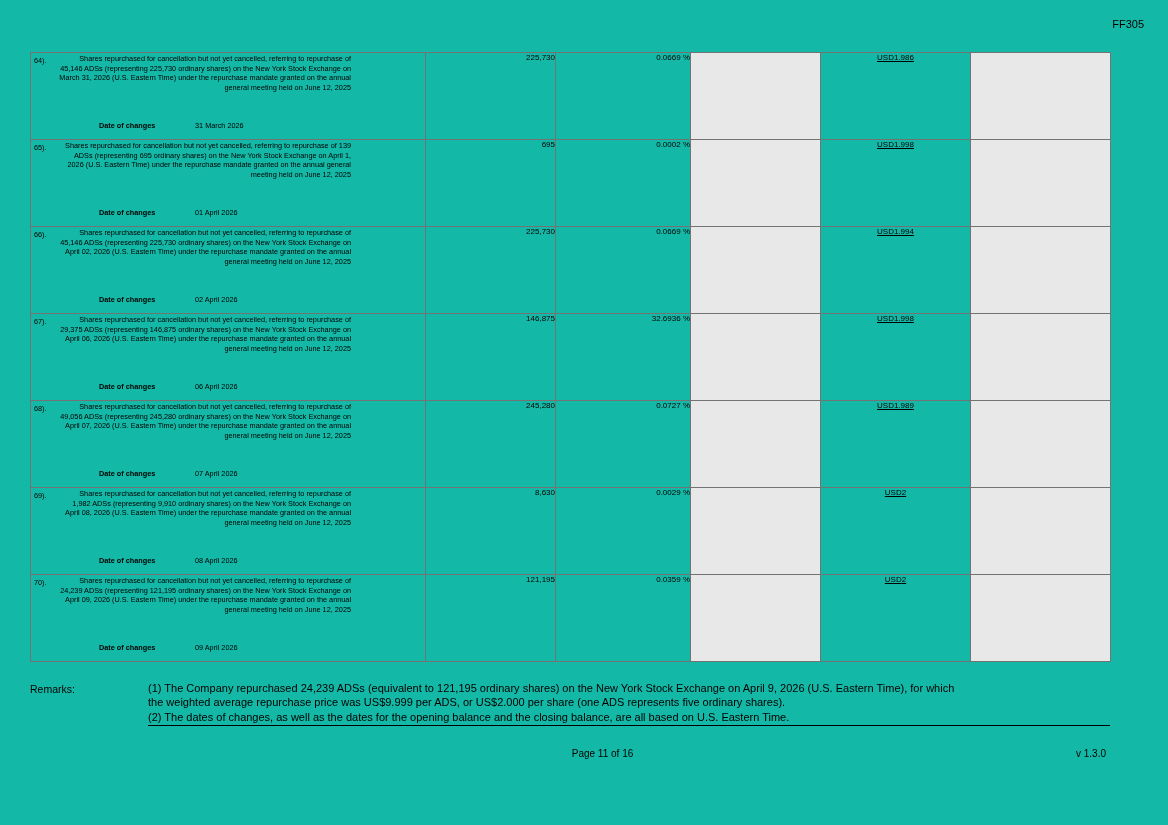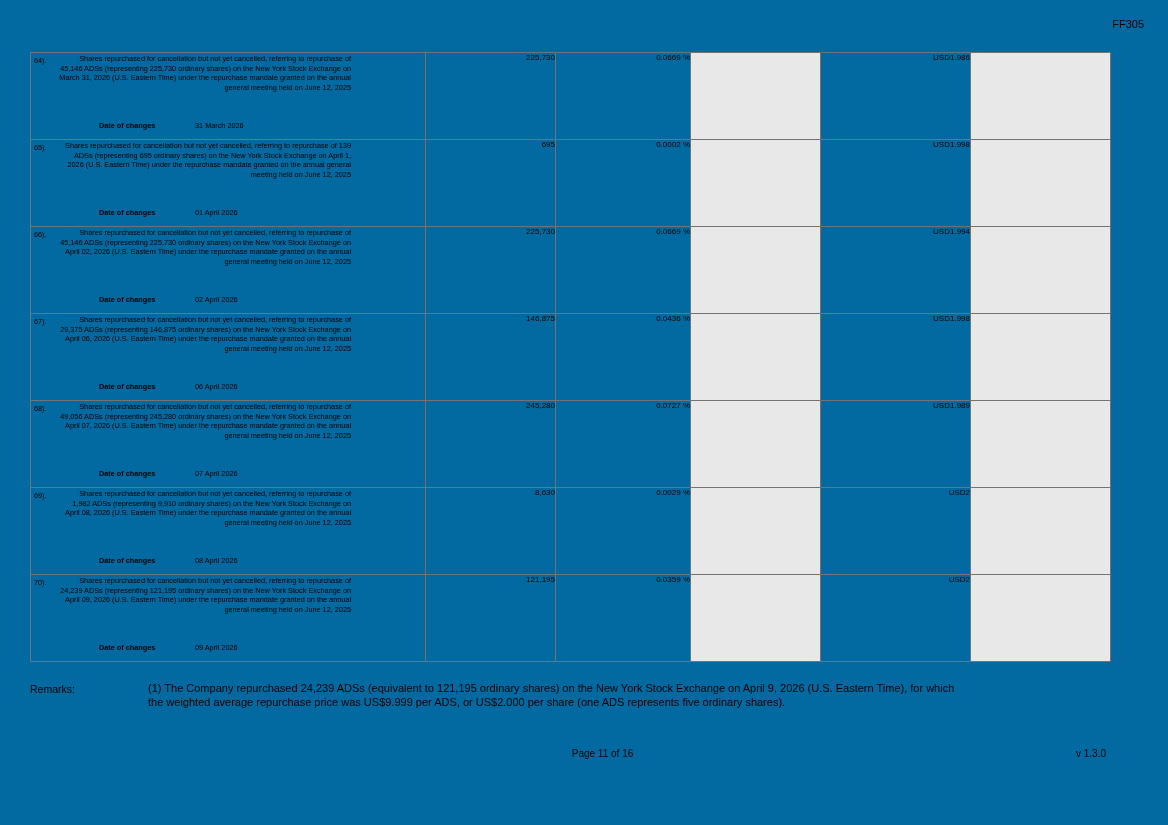--- a/index.html
+++ b/index.html
@@ -1,37 +1,37 @@
 <!DOCTYPE html>
 <html><head>
 <meta charset="utf-8">
 <style>
   * { margin:0; padding:0; box-sizing:border-box; }
   html,body { width:1168px; height:825px; background:#ffffff; color:#000;
               font-family:"Liberation Sans", sans-serif; }
-  .page { position:relative; width:1168px; height:825px; background:#0369a1; overflow:hidden; }
+  .page { position:relative; width:1168px; height:825px; background:#14b8a6; overflow:hidden; }
 
   .form-code { position:absolute; top:18px; right:24px; font-size:11px; }
 
   .main-table { position:absolute; left:30px; top:52px; width:1080px;
                 border-collapse:collapse; table-layout:fixed; }
   .main-table td { border:1px solid #737373; vertical-align:top; padding:0; }
   tr.data-row { height:87px; }
 
   .cell-desc { position:relative; padding:2px 4px; }
   .row-num { position:absolute; left:3px; top:3px; font-size:7.3px; }
   .desc { margin-left:28px; margin-top:1px; width:292px; font-size:7.3px; line-height:1.33;text-align:right; }
   .date-row { position:absolute; left:31px; bottom:9px; font-size:7.3px; white-space:nowrap; }
   .date-label { font-weight:bold; display:inline-block; width:96px;margin-left:37px; }
 
   .cell-shares { text-align:right; font-size:8px; padding:7px 5px 0 0; }
   .cell-pct    { text-align:right; font-size:8px; padding:7px 27px 0 0; }
   .cell-grey   { background:#e8e8e8; }
   .cell-price  { font-size:8px; padding:7px 8px 0 4px; }
-  .price-wrap  { display:flex; justify-content:flex-end; align-items:flex-start; }
+  .price-wrap  { display:flex; justify-content:center; align-items:flex-start;text-decoration:underline; }
 
   .remarks { position:absolute; left:30px; top:681px; width:1080px; display:flex; }
   .remarks-label { width:118px; font-size:10.5px; padding-top:2px; }
   .remarks-body { width:962px; font-size:11px; line-height:1.3; }
   .remark-line { white-space:normal; }
   .remark-line.underlined { border-bottom:1px solid #000; padding-bottom:1px; }
 
   .footer { position:absolute; top:748px; left:0; width:1168px; font-size:10px; }
   .page-number { width:100%; text-align:center;padding-left:37px; }
   .version { position:absolute; top:0; right:62px; }
@@ -115,21 +115,21 @@
 
     <tr class="data-row">
       <td class="cell-desc">
         <span class="row-num">67).</span>
         <div class="desc">Shares repurchased for cancellation but not yet cancelled, referring to repurchase of 29,375 ADSs (representing 146,875 ordinary shares) on the New York Stock Exchange on April 06, 2026 (U.S. Eastern Time) under the repurchase mandate granted on the annual general meeting held on June 12, 2025</div>
         <div class="date-row">
           <span class="date-label">Date of changes</span><span class="date-value">06 April 2026</span>
         </div>
       </td>
       <td class="cell-shares">146,875</td>
-      <td class="cell-pct">0.0436 %</td>
+      <td class="cell-pct">32.6936 %</td>
       <td class="cell-grey"></td>
       <td class="cell-price">
         <div class="price-wrap">
           <span class="currency">USD</span>
           <span class="price">1.998</span>
         </div>
       </td>
       <td class="cell-grey"></td>
     </tr>
 
@@ -193,20 +193,21 @@
       <td class="cell-grey"></td>
     </tr>
   </tbody>
   </table>
 
   <div class="remarks">
     <div class="remarks-label">Remarks:</div>
     <div class="remarks-body">
       <div class="remark-line">(1) The Company repurchased 24,239 ADSs (equivalent to 121,195 ordinary shares) on the New York Stock Exchange on April 9, 2026 (U.S. Eastern Time), for which</div>
       <div class="remark-line">the weighted average repurchase price was US$9.999 per ADS, or US$2.000 per share (one ADS represents five ordinary shares).</div>
+      <div class="remark-line underlined">(2) The dates of changes, as well as the dates for the opening balance and the closing balance, are all based on U.S. Eastern Time.</div>
     </div>
   </div>
 
   <div class="footer">
     <div class="page-number">Page 11 of 16</div>
     <div class="version">v 1.3.0</div>
   </div>
 
 </div>
 

